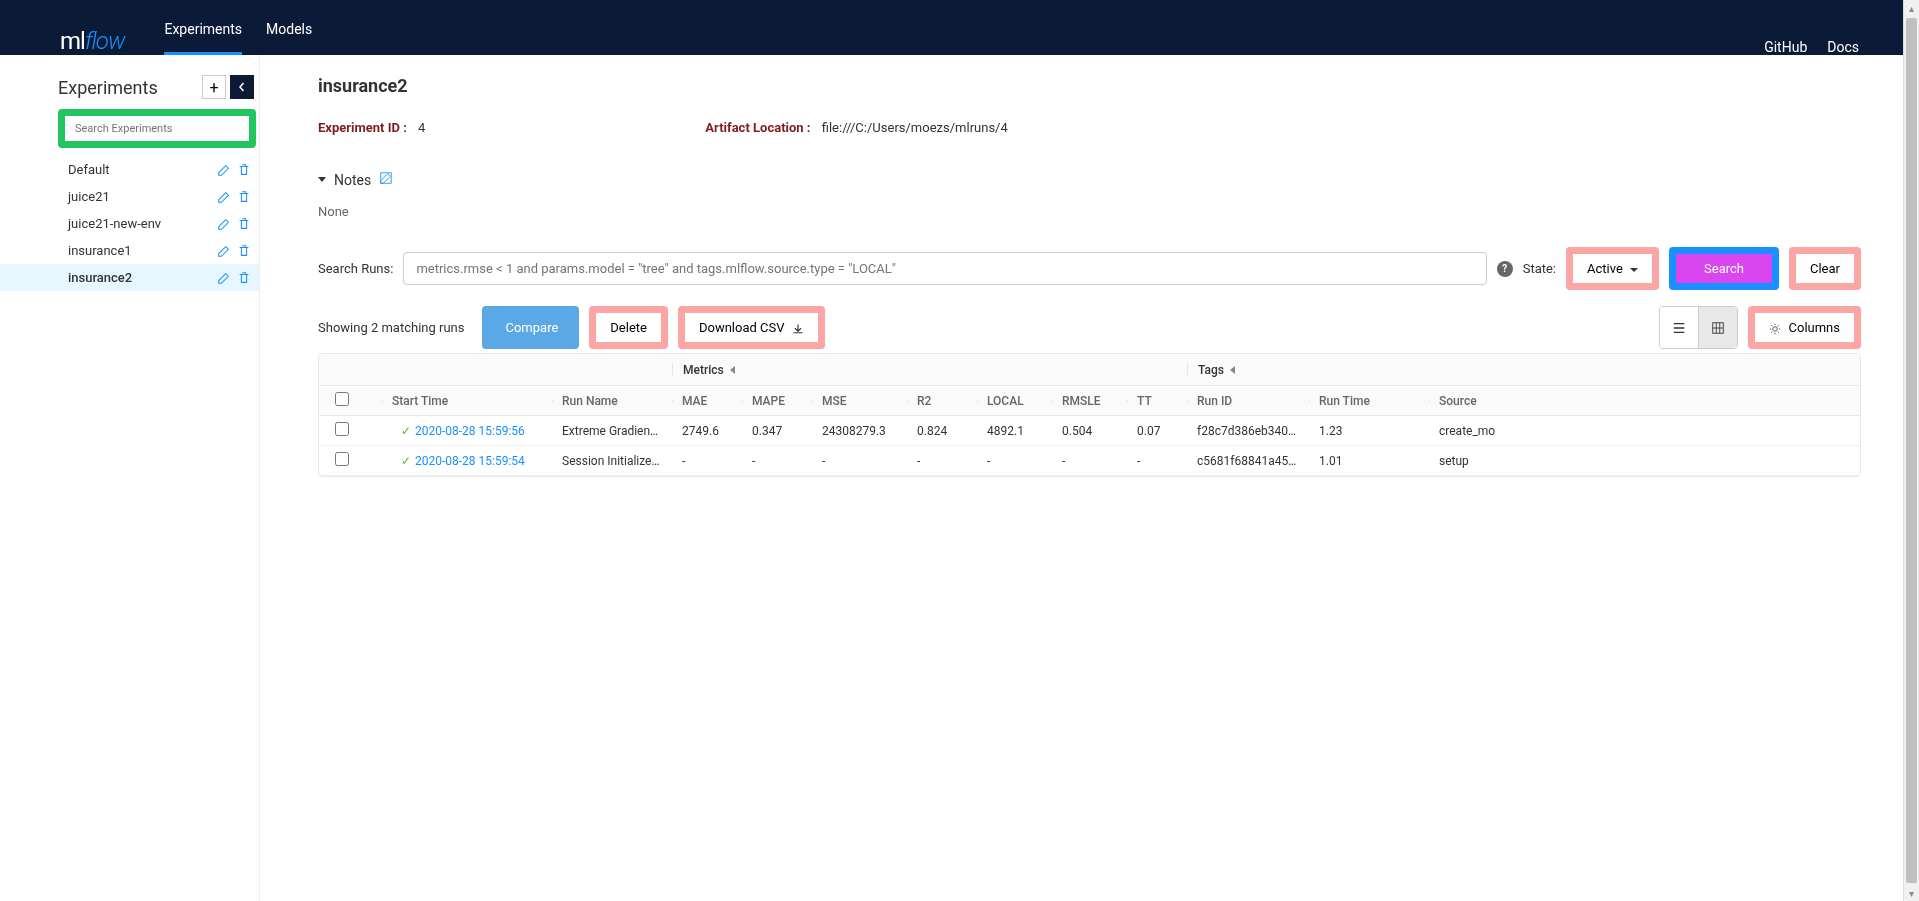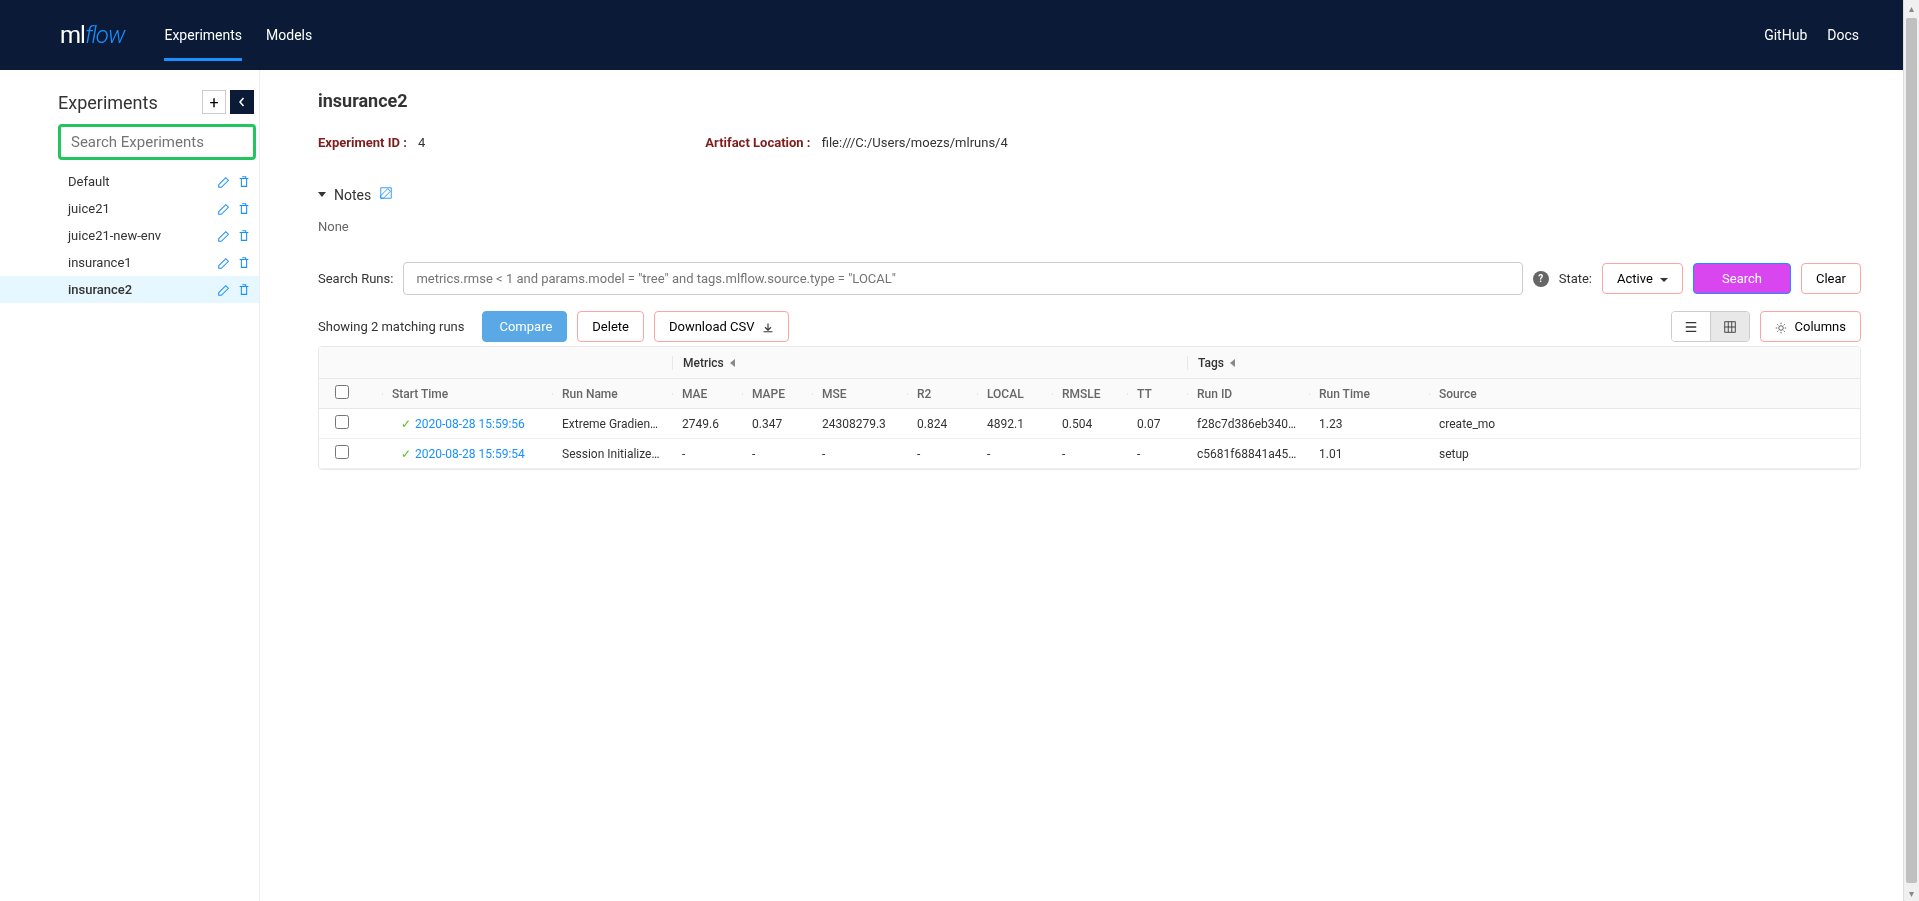--- a/index.html
+++ b/index.html
@@ -1,36 +1,36 @@
 <!DOCTYPE html>
 <html><head>
 <meta charset="utf-8">
 <style>
 * { margin: 0; padding: 0; box-sizing: border-box; font-family: -apple-system, BlinkMacSystemFont, "Segoe UI", Roboto, Helvetica, Arial, sans-serif; }
 body { background: #fff; color: #333; font-size: 13px; overflow: hidden; }
 
-.header { background: #0b1a37; height: 70px; display: flex; align-items: center; padding: 0 20px 0 60px; }
+.header { background: #0b1a37; height: 55px; display: flex; align-items: flex-end; padding: 0 20px 0 60px; }
 .logo { font-size: 24px; margin-right: 40px; }
 .logo-ml { color: #fff; font-weight: 400; letter-spacing: -1px; }
 .logo-flow { color: #1890ff; font-style: italic; font-weight: 300; letter-spacing: -1px; }
 .nav-links { display: flex; gap: 24px; flex: 1; }
 .nav-link { color: #fff; font-size: 14px; text-decoration: none; padding: 18px 0; position: relative; }
 .nav-link.active::after { content: ''; position: absolute; bottom: 0; left: 0; right: 0; height: 3px; background: #1890ff; }
 .nav-right { display: flex; gap: 20px; margin-right: 40px; }
 .nav-right a { color: #fff; font-size: 14px; text-decoration: none; }
 
 .main { display: flex; height: calc(100vh - 55px); }
 
 .sidebar { width: 260px; padding: 20px 0 0 58px; border-right: 1px solid #eee; position: relative; }
 .sidebar-header { display: flex; align-items: center; justify-content: space-between; margin-bottom: 10px; padding-right: 5px; }
 .sidebar-title { font-size: 18px; font-weight: 400; color: #333; }
 .sidebar-btns { display: flex; gap: 4px; }
 .sq-btn { width: 24px; height: 24px; border: 1px solid #ccc; background: #fff; display: flex; align-items: center; justify-content: center; cursor: pointer; font-size: 16px; }
 .sq-btn.dark { background: #0b1a37; color: #fff; border-color: #0b1a37; }
-.search-exp { width: 198px; padding: 6px 10px; border: 3px solid #22c55e; border-radius: 4px; font-size: 15px; margin-bottom: 8px; }
+.search-exp { width: 198px; padding: 6px 10px; border: 7px solid #22c55e; border-radius: 4px; font-size: 11px; margin-bottom: 8px; }
 .exp-list { margin-left: -58px; }
 .exp-item { display: flex; align-items: center; justify-content: space-between; padding: 6px 8px 6px 68px; cursor: pointer; font-size: 13px; }
 .exp-item.active { background: #e6f7ff; font-weight: 500; }
 .exp-actions { display: flex; gap: 6px; }
 .icon-edit, .icon-trash { cursor: pointer; width: 14px; height: 14px; display: inline-block; }
 .icon-edit svg, .icon-trash svg { width: 14px; height: 14px; }
 
 .content { flex: 1; padding: 20px 58px 20px 58px; overflow: auto; }
 .page-title { font-size: 18px; font-weight: 700; margin-bottom: 24px; }
 .meta-row { display: flex; gap: 280px; margin-bottom: 36px; font-size: 13px; }
@@ -40,21 +40,21 @@
 .notes-header { display: flex; align-items: center; gap: 8px; font-size: 14px; margin-bottom: 16px; }
 .caret-down { display: inline-block; width: 0; height: 0; border-left: 4px solid transparent; border-right: 4px solid transparent; border-top: 5px solid #333; }
 .edit-note { color: #1890ff; cursor: pointer; }
 .notes-content { color: #666; margin-bottom: 28px; font-size: 13px; }
 
 .search-row { display: flex; align-items: center; gap: 10px; margin-bottom: 16px; }
 .search-label { font-size: 13px; }
 .search-input { flex: 1; padding: 8px 12px; border: 1px solid #ccc; border-radius: 4px; font-size: 13px; }
 .help-icon { width: 16px; height: 16px; border-radius: 50%; background: #666; color: #fff; display: flex; align-items: center; justify-content: center; font-size: 10px; font-weight: bold; }
 .state-label { font-size: 13px; }
-.btn { padding: 7px 14px; border: 1px solid #fca5a5; background: #fff; border-radius: 4px; cursor: pointer; font-size: 13px; }
+.btn { padding: 7px 14px; border: 7px solid #fca5a5; background: #fff; border-radius: 4px; cursor: pointer; font-size: 13px; }
 .btn-primary { background: #d946ef; color: #fff; border-color: #1890ff; padding: 7px 28px; }
 .btn-primary-light { background: #5aa8e6; color: #fff; border-color: #5aa8e6; padding-left: 16px; }
 .dropdown-caret { display: inline-block; width: 0; height: 0; border-left: 4px solid transparent; border-right: 4px solid transparent; border-top: 4px solid #333; margin-left: 4px; vertical-align: middle; }
 
 .action-row { display: flex; align-items: center; gap: 10px; margin-bottom: 4px; }
 .showing-text { font-size: 13px; margin-right: 8px; }
 .action-right { margin-left: auto; display: flex; gap: 10px; }
 .view-toggle { display: flex; border: 1px solid #ccc; border-radius: 4px; overflow: hidden; }
 .view-btn { padding: 7px 12px; background: #fff; border: none; cursor: pointer; display: flex; align-items: center; }
 .view-btn.active { background: #e8e8e8; }

